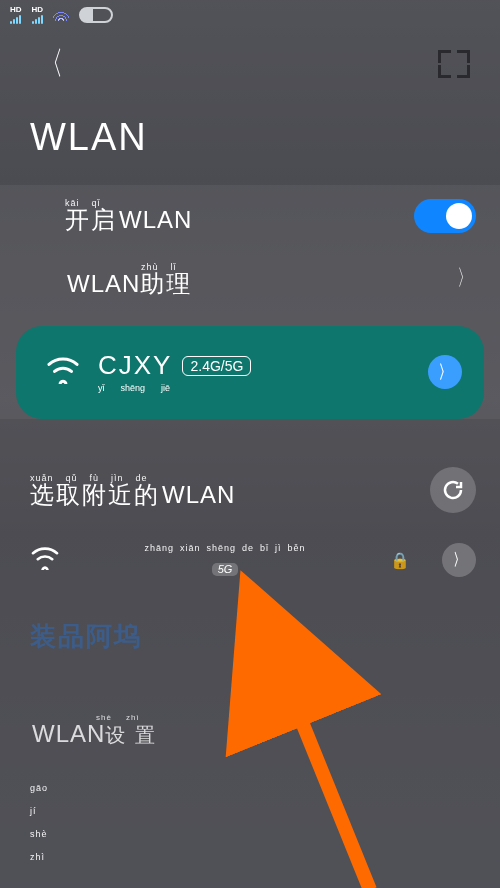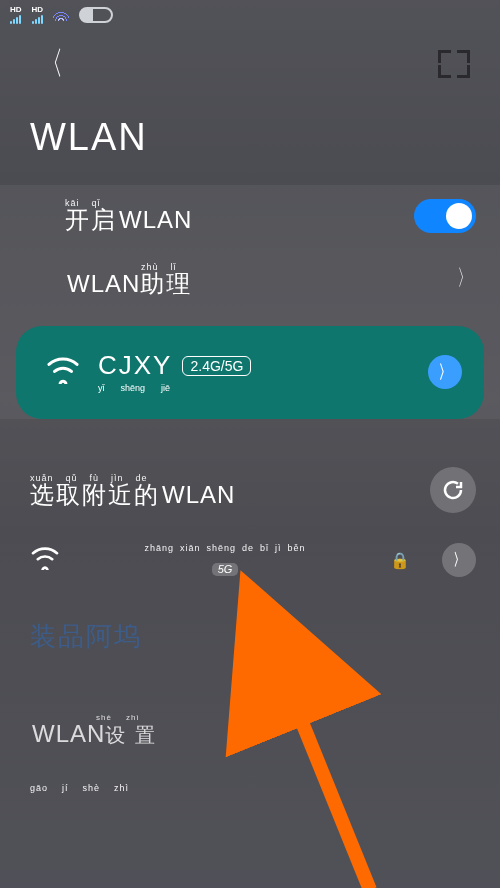--- a/index.html
+++ b/index.html
@@ -77,21 +77,21 @@
   .net .wifi-big svg{width:30px;height:24px;}
   .net-main{flex:1;}
   .net-ssid{display:flex;align-items:center;gap:10px;}
   .net-ssid .py{font-size:9px;display:flex;gap:6px;}
   .net-ssid .hz{font-size:22px;letter-spacing:6px;}
   .mini-tag{background:rgba(255,255,255,0.22);border-radius:5px;padding:1px 6px;font-size:11px;font-style:italic;}
   .lock{font-size:16px;opacity:0.85;}
   .go{width:34px;height:34px;border-radius:50%;background:rgba(255,255,255,0.22);display:flex;align-items:center;justify-content:center;margin-left:14px;}
   .go span{font-size:16px;transform:scaleX(0.7);font-weight:700;}
 
-  .watermark{color:#2f69b7;opacity:0.55;font-size:26px;padding:24px 0 0 30px;font-weight:400;letter-spacing:2px;}
+  .watermark{color:#2f69b7;opacity:0.55;font-size:26px;padding:24px 0 0 30px;font-weight:700;letter-spacing:2px;}
 
   .footer-row{padding:60px 0 4px 30px;}
   .footer-row .hz{font-size:20px;opacity:0.8;}
   .footer-row .py{font-size:8px;opacity:0.8;}
   .footer-row2{padding:34px 0 0 30px;}
 
   
   .arrow{position:absolute;z-index:5;left:260px;top:640px;pointer-events:none;}
   .arrow svg{overflow:visible;}
 </style>
@@ -252,21 +252,21 @@
           <span>zhì</span>
         </div>
       <div class="hz">
           <span class="lat">WLAN</span> 
           <span>设 置</span>
         </div>
     </div>
   </div>
   <div class="footer-row2">
     <div class="ruby">
-      <div class="py" style="display:flex;gap:14px;">
+      <div class="py" style="display:flex;gap:14px;flex-direction:column;">
           <span>gāo</span>
           <span>jí</span>
           <span>shè</span>
           <span>zhì</span>
         </div>
     </div>
   </div>
 
 </div>
 

